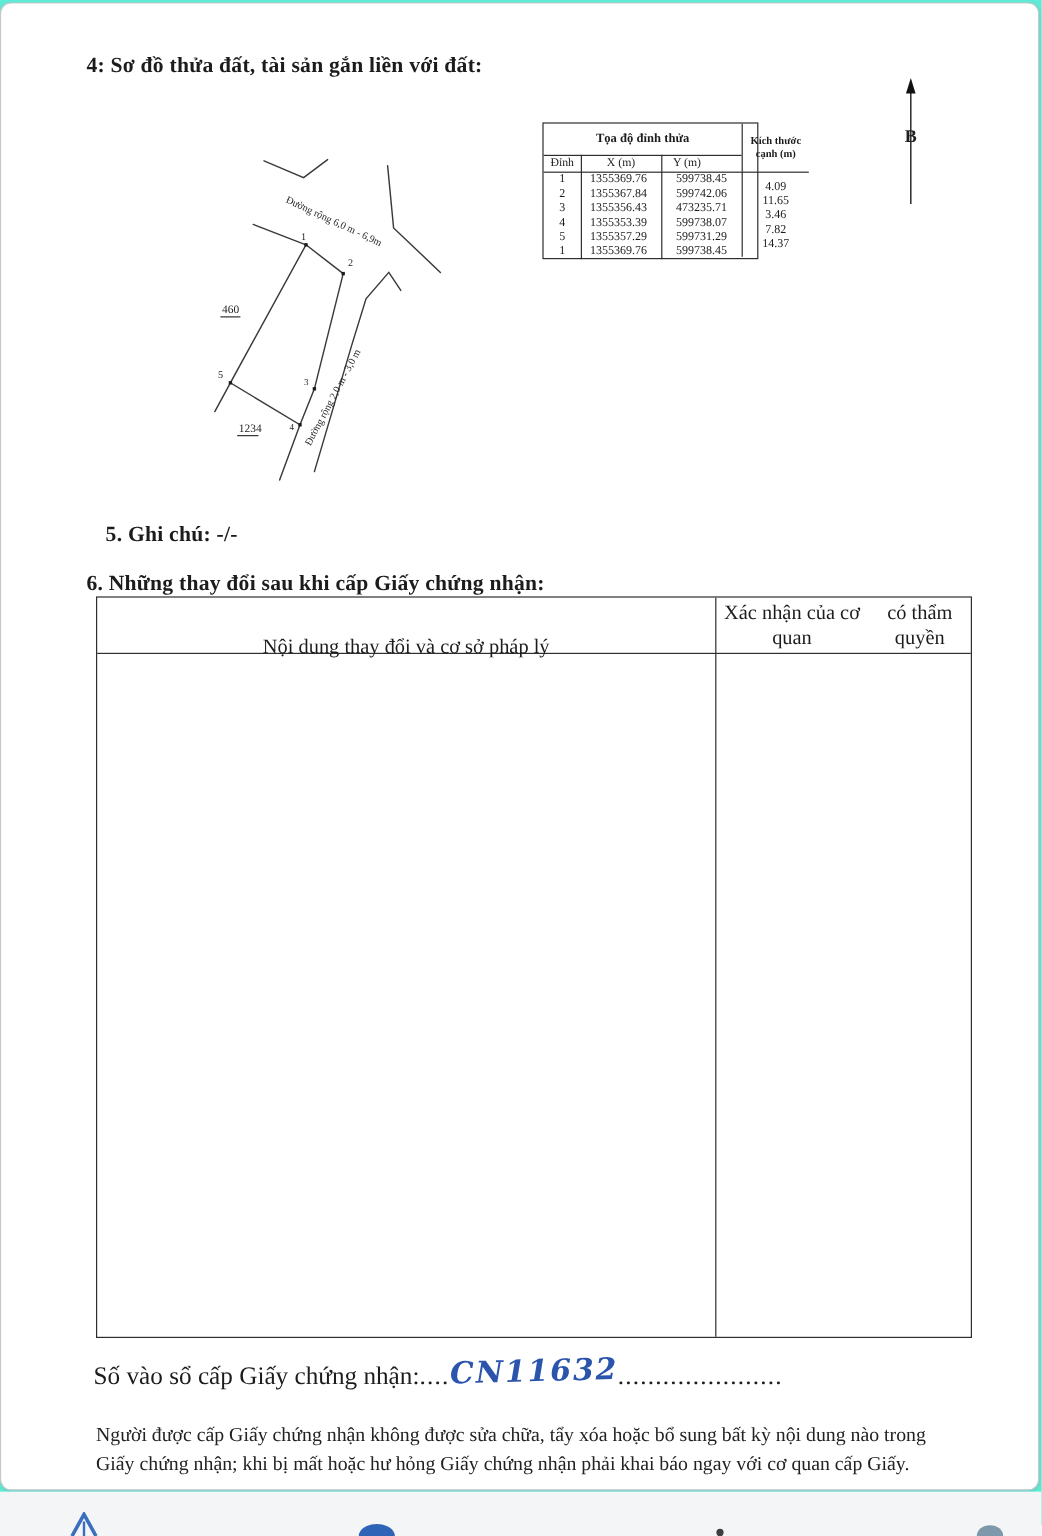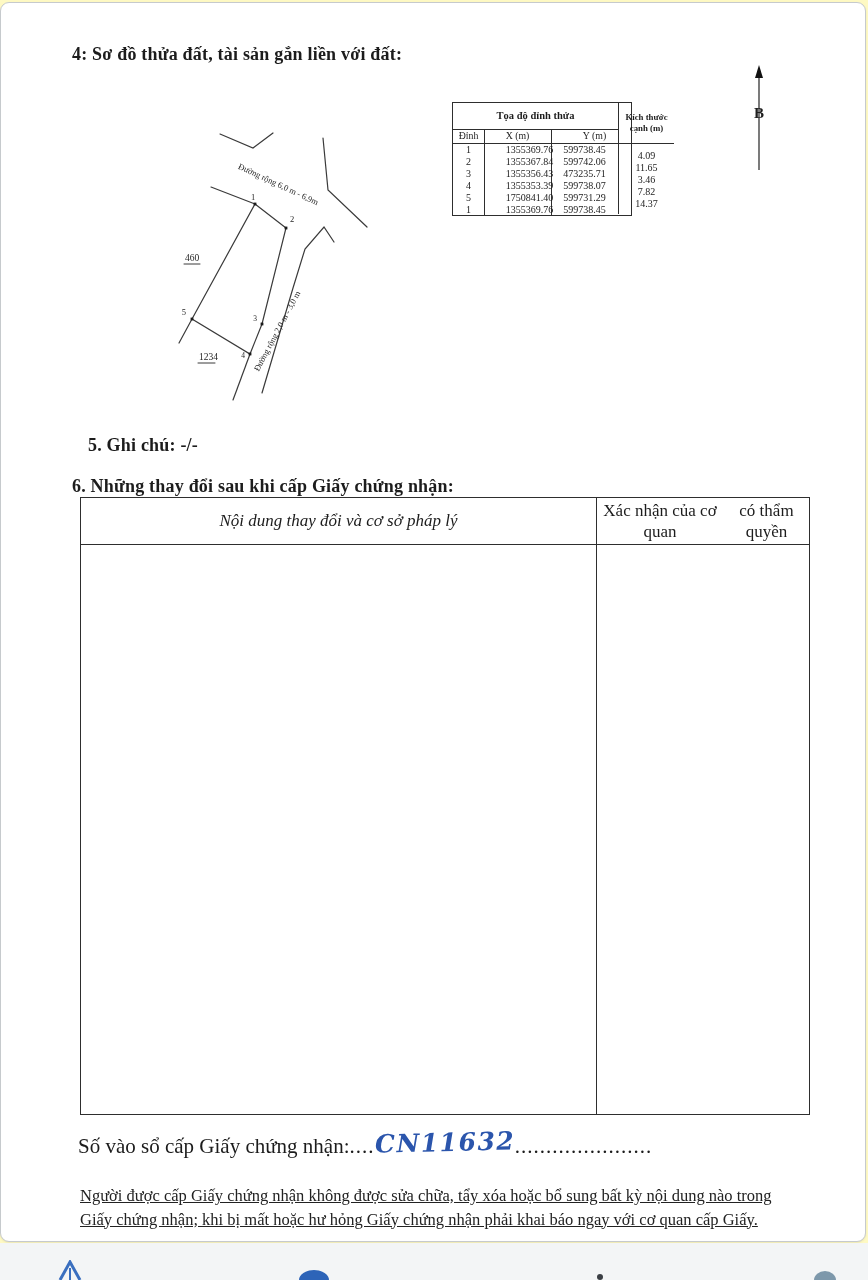--- a/index.html
+++ b/index.html
@@ -1,19 +1,19 @@
 <!DOCTYPE html>
 <html><head>
 <meta charset="utf-8">
 <style>
   html,body { margin:0; padding:0; }
   body { background:#dfe2e4; }
   .stage {
     position:relative; width:868px; height:1280px; overflow:hidden;
-    background:#fef9c3;
+    background:#5eead4;
     font-family:"Liberation Serif","DejaVu Serif",serif;
     color:#1c1c1c;
   }
   .card {
     position:absolute; left:0; top:2px; width:866px; height:1240px;
     background:#ffffff; border:1px solid #c6cacd; border-radius:9px;
     box-sizing:border-box;
     box-shadow:0 1px 2px rgba(0,0,0,0.08);
   }
   .abs { position:absolute; }
@@ -41,35 +41,35 @@
   .ct-edgecol div { height:12.1px; }
 
   
   .btable {
     left:80px; top:497px; width:730px; height:618px;
     border:1.5px solid #2e2e2e; box-sizing:border-box; background:#fff;
     font-size:17px;
   }
   .bt-divider { position:absolute; left:515px; top:0; width:1.3px; height:100%; background:#2e2e2e; }
   .bt-hline { position:absolute; left:0; top:46px; width:100%; height:1.3px; background:#2e2e2e; }
-  .bt-h1 { position:absolute; left:0; top:0; width:515px; height:46px;
-    display:flex; align-items:center; justify-content:center;font-style:italic; }
+  .bt-h1 { position:absolute; left:0; top:18px; width:515px; height:46px;
+    display:flex; align-items:center; justify-content:center; }
   .bt-h2 { position:absolute; left:515px; top:0; width:213px; height:46px;
     display:flex; flex-direction:row; align-items:center; justify-content:center;
     line-height:21px; text-align:center; }
 
   
   .registry { left:78px; top:1130px; font-size:21px; white-space:nowrap; }
   .registry .dots { letter-spacing:1px; }
   .handwriting {
     display:inline-block; font-size:25px; font-weight:bold; font-style:italic;
     color:#2b55ac; letter-spacing:1.5px; transform:rotate(-1.5deg);
     position:relative; top:-2px; font-family:"DejaVu Serif",serif;
   }
-  .footnote { left:80px; top:1184px; width:748px; font-size:16.5px; line-height:23.5px; color:#222;text-decoration:underline; }
+  .footnote { left:80px; top:1184px; width:748px; font-size:16.5px; line-height:23.5px; color:#222; }
 
   
   .bottom-strip { left:0; top:1243px; width:868px; height:37px; background:#f3f5f6; }
 
   svg text { font-family:"Liberation Serif","DejaVu Serif",serif; fill:#1f1f1f; }
 </style>
 </head>
 <body>
 
 <div class="stage">
@@ -121,36 +121,36 @@
     <div class="hline" style="left:0; top:26px; width:165px;"></div>
     <div class="hline" style="left:0; top:40px; width:221px;"></div>
 
     <div class="ct-title">Tọa độ đỉnh thửa</div>
     <div class="ct-edgehead">
       <span>Kích thước</span>
       <span>cạnh (m)</span>
     </div>
     <div class="ct-sub" style="left:0; width:31px;">Đỉnh</div>
     <div class="ct-sub" style="left:31px; width:67px;">X (m)</div>
-    <div class="ct-sub" style="left:108px; width:67px;text-align:right;">Y (m)</div>
+    <div class="ct-sub" style="left:86px; width:67px;text-align:right;">Y (m)</div>
 
     <div class="ct-col" style="left:0; width:31px;">
       <div>1</div>
       <div>2</div>
       <div>3</div>
       <div>4</div>
       <div>5</div>
       <div>1</div>
     </div>
-    <div class="ct-col" style="left:31px; width:67px;padding-left:12px;">
+    <div class="ct-col" style="left:17px; width:67px;padding-left:12px;">
       <div>1355369.76</div>
       <div>1355367.84</div>
       <div>1355356.43</div>
       <div>1355353.39</div>
-      <div>1750841.40</div>
+      <div>1355357.29</div>
       <div>1355369.76</div>
     </div>
     <div class="ct-col" style="left:98px; width:67px;">
       <div>599738.45</div>
       <div>599742.06</div>
       <div>473235.71</div>
       <div>599738.07</div>
       <div>599731.29</div>
       <div>599738.45</div>
     </div>

